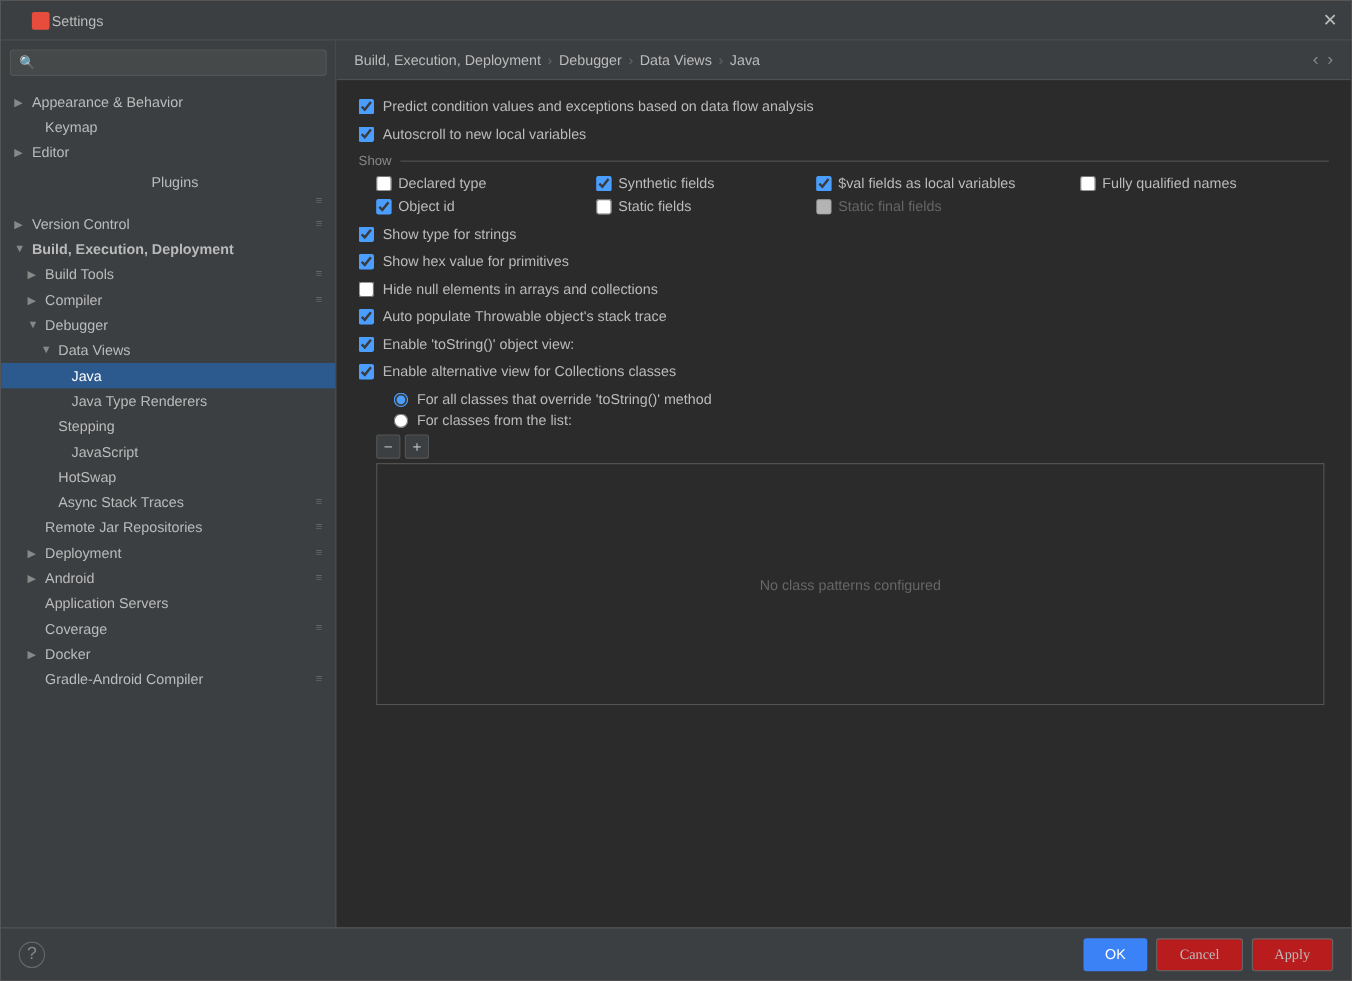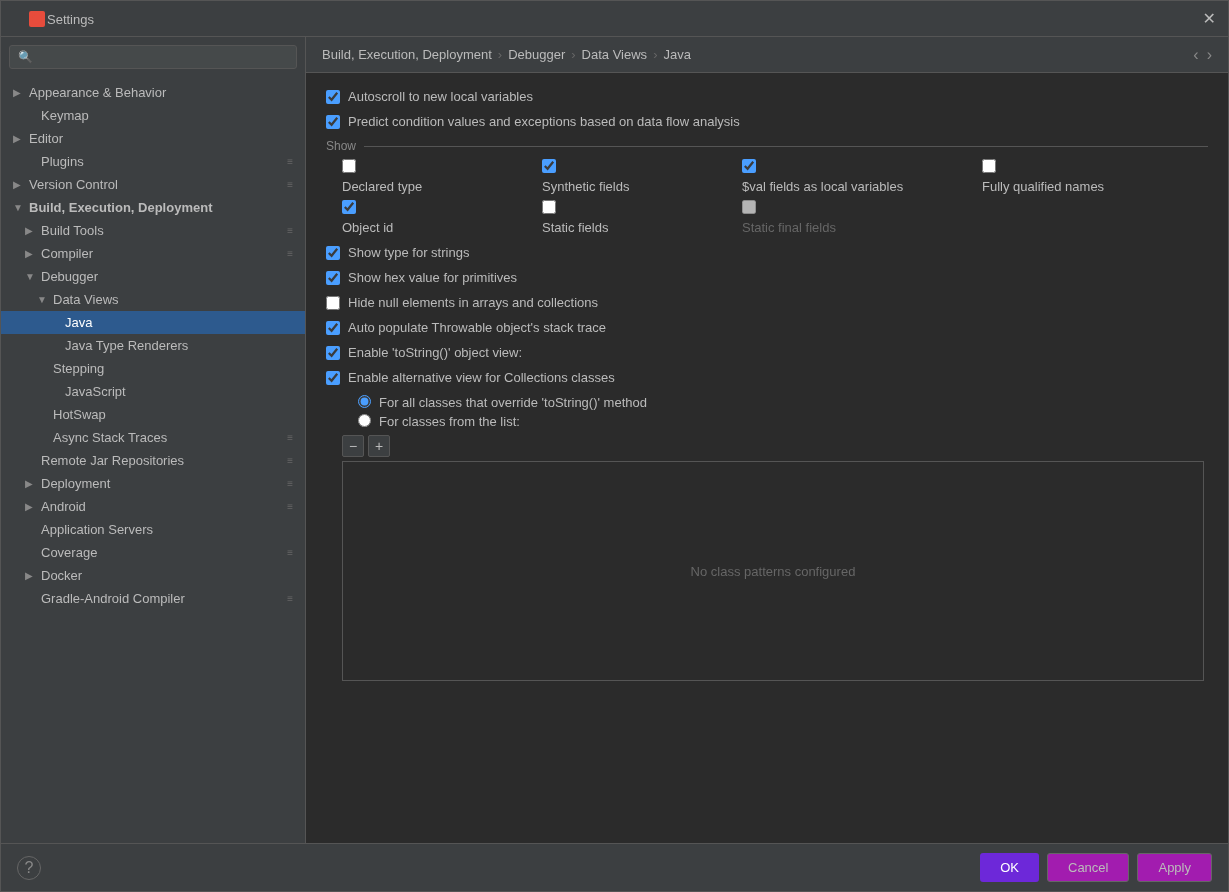--- a/index.html
+++ b/index.html
@@ -31,33 +31,33 @@
     .nav-arrow { color: #888; cursor: pointer; font-size: 16px; }
     .settings-content { flex: 1; overflow-y: auto; padding: 16px 20px; background: #2b2b2b; color: #bbb; }
     .checkbox-row { display: flex; align-items: center; gap: 8px; margin-bottom: 10px; }
     .checkbox-row input[type="checkbox"] { width: 14px; height: 14px; accent-color: #4a9eff; cursor: pointer; }
     .checkbox-label { color: #bbb; font-size: 13px; }
     .section-title { color: #888; font-size: 12px; margin: 8px 0 6px 0; display: flex; align-items: center; gap: 8px; }
     .section-line { flex: 1; height: 1px; background: #555; }
     .list-box { border: 1px solid #555; background: #2b2b2b; margin-top: 4px; height: 220px; display: flex; align-items: center; justify-content: center; color: #666; font-size: 13px; }
     .list-toolbar { display: flex; gap: 4px; margin-bottom: 2px; }
     .list-btn { background: #3c3f41; border: 1px solid #555; color: #bbb; width: 22px; height: 22px; display: flex; align-items: center; justify-content: center; cursor: pointer; font-size: 14px; border-radius: 2px; }
-    .radio-option { display: flex; align-items: flex-start; gap: 8px; margin: 4px 0 4px 32px; }
+    .radio-option { display: flex; align-items: flex-end; gap: 8px; margin: 4px 0 4px 32px; }
     .radio-option input[type="radio"] { accent-color: #4a9eff; cursor: pointer; }
     .radio-option label { color: #bbb; font-size: 13px; cursor: pointer; }
     .bottom-bar { background: #3c3f41; border-top: 1px solid #555; padding: 10px 16px; display: flex; align-items: center; justify-content: space-between; height: 48px; }
     .bottom-left { display: flex; align-items: center; }
     .help-btn { color: #888; font-size: 16px; cursor: pointer; width: 24px; height: 24px; border-radius: 50%; border: 1px solid #666; display: flex; align-items: center; justify-content: center; }
     .bottom-right { display: flex; gap: 8px; }
     .btn { padding: 6px 20px; border-radius: 3px; font-size: 13px; cursor: pointer; border: none; }
-    .btn-primary { background: #6d28d9; color: #fff; }
-    .btn-secondary { background: #a21caf; color: #bbb; border: 1px solid #666; }
+    .btn-primary { background: #3b82f6; color: #fff; }
+    .btn-secondary { background: #b91c1c; color: #bbb; border: 1px solid #666; font-family: Liberation Serif, serif; }
     .show-rows { display: flex; flex-direction: column; gap: 6px; margin: 4px 0 10px 16px; }
     .show-row { display: flex; gap: 0; }
-    .show-cell { display: flex; gap: 6px; width: 200px; flex-direction: column; }
+    .show-cell { display: flex; align-items: center; gap: 6px; width: 200px; }
     .show-cell input[type="checkbox"] { width: 14px; height: 14px; accent-color: #4a9eff; cursor: pointer; }
     .show-cell label { color: #bbb; font-size: 13px; cursor: pointer; }
     .show-cell label.dim { color: #666; }
   </style>
 </head>
 <body>
 
 <div class="dialog">
   <div class="title-bar">
     <div class="title-bar-left">
@@ -85,21 +85,21 @@
           <span>Appearance &amp; Behavior</span>
         </div>
         <div class="nav-item" style="padding-left:24px;text-align:right;">
           <span class="arrow"></span>
           <span>Keymap</span>
         </div>
         <div class="nav-item">
           <span class="arrow">▶</span>
           <span>Editor</span>
         </div>
-        <div class="nav-item" style="padding-left:24px;">
+        <div class="nav-item" style="padding-left:24px;flex-direction:column;">
           <span class="arrow"></span>
           <span>Plugins</span>
           <span class="scroll-icon">≡</span>
         </div>
         <div class="nav-item">
           <span class="arrow">▶</span>
           <span>Version Control</span>
           <span class="scroll-icon">≡</span>
         </div>
         <div class="nav-item">
@@ -198,27 +198,27 @@
         </div>
         <div class="nav-arrows">
           <span class="nav-arrow">‹</span>
           <span class="nav-arrow">›</span>
         </div>
       </div>
 
       <div class="settings-content">
 
         <div class="checkbox-row">
+          <input type="checkbox" id="predict" checked="" style="">
+          <label class="checkbox-label" for="predict">Predict condition values and exceptions based on data flow analysis</label>
+        </div>
+
+        <div class="checkbox-row">
           <input type="checkbox" id="autoscroll" checked="" style="">
           <label class="checkbox-label" for="autoscroll">Autoscroll to new local variables</label>
-        </div>
-
-        <div class="checkbox-row">
-          <input type="checkbox" id="predict" checked="" style="">
-          <label class="checkbox-label" for="predict">Predict condition values and exceptions based on data flow analysis</label>
         </div>
 
         <div class="section-title">
           <span>Show</span>
           <div class="section-line"></div>
         </div>
 
         <div class="show-rows">
           <div class="show-row">
             <div class="show-cell">

